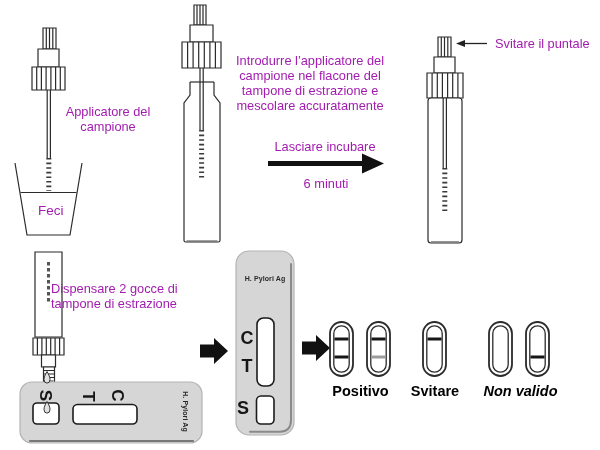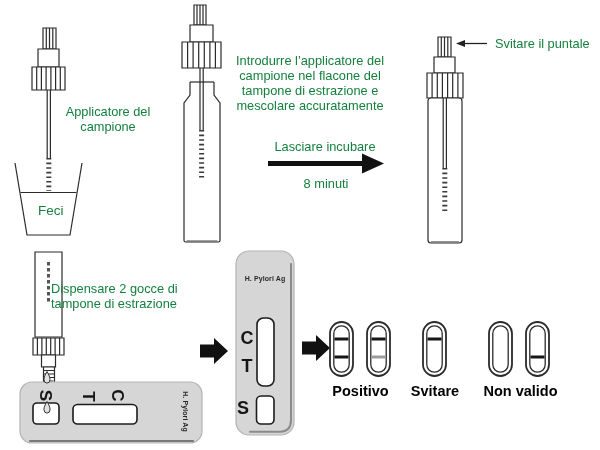--- a/index.html
+++ b/index.html
@@ -1,19 +1,19 @@
 <!DOCTYPE html>
 <html><head>
 <meta charset="utf-8">
 <style>
   html,body{margin:0;padding:0;background:#fff;}
   #stage{position:relative;width:600px;height:450px;background:#ffffff;overflow:hidden;
          font-family:"Liberation Sans",sans-serif;}
   #art{position:absolute;left:0;top:0;}
-  .lbl{position:absolute;color:#15803d;font-family:"Liberation Sans",sans-serif;
+  .lbl{position:absolute;color:#a21caf;font-family:"Liberation Sans",sans-serif;
        font-size:12.8px;line-height:15px;white-space:normal;}
   .c{text-align:center;}
   .nowrap{white-space:nowrap;}
   .brand{font-weight:bold;font-size:7px;letter-spacing:.1px;color:#2a2a2a;}
   .cts{font-weight:bold;font-size:18px;line-height:14px;color:#161616;}
   .cts-h{font-weight:bold;font-size:17px;line-height:15px;color:#161616;
          transform:rotate(90deg);transform-origin:center center;}
   .rot90{transform:rotate(90deg);transform-origin:center center;}
   .result{font-weight:bold;font-size:14.5px;color:#000000;}
   svg *{vector-effect:non-scaling-stroke;}
@@ -139,32 +139,32 @@
   </svg>
 
   <div class="lbl c" style="left:62px;top:104px;width:92px;">Applicatore del campione</div>
 
   <div class="lbl" style="left:38px;top:203px;font-size:13.5px;text-align:right;">Feci</div>
 
   <div class="lbl c nowrap" style="left:255px;top:139px;width:140px;">Lasciare incubare</div>
 
   <div class="lbl c" style="left:229px;top:53px;width:162px;">Introdurre l’applicatore del campione nel flacone del tampone di estrazione e mescolare accuratamente</div>
 
-  <div class="lbl c nowrap" style="left:266px;top:176px;width:120px;">8 minuti</div>
+  <div class="lbl c nowrap" style="left:266px;top:176px;width:120px;">6 minuti</div>
 
   <div class="lbl nowrap" style="left:495px;top:36px;">Svitare il puntale</div>
 
   <div class="lbl" style="left:51px;top:281px;width:135px;">Dispensare 2 gocce di tampone di estrazione</div>
 
   <div class="lbl cts-h c" style="left:37px;top:388px;width:16px;">S</div>
   <div class="lbl cts-h c" style="left:80px;top:389px;width:16px;">T</div>
   <div class="lbl cts-h c" style="left:109px;top:388px;width:16px;">C</div>
   <div class="lbl brand c rot90" style="left:163px;top:404px;width:44px;">H. Pylori Ag</div>
 
   <div class="lbl brand c" style="left:238px;top:271px;width:54px;">H. Pylori Ag</div>
   <div class="lbl cts c" style="left:239px;top:331px;width:16px;">C</div>
   <div class="lbl cts c" style="left:239px;top:359px;width:16px;">T</div>
   <div class="lbl cts c" style="left:235px;top:401px;width:16px;">S</div>
 
   <div class="lbl result c nowrap" style="left:320px;top:384px;width:81px;">Positivo</div>
   <div class="lbl result c nowrap" style="left:395px;top:384px;width:80px;">Svitare</div>
-  <div class="lbl result c nowrap" style="left:480px;top:384px;width:81px;">Non valido</div>
+  <div class="lbl result c nowrap" style="left:480px;top:384px;width:81px;font-style:italic;">Non valido</div>
 </div>
 
 </body></html>

